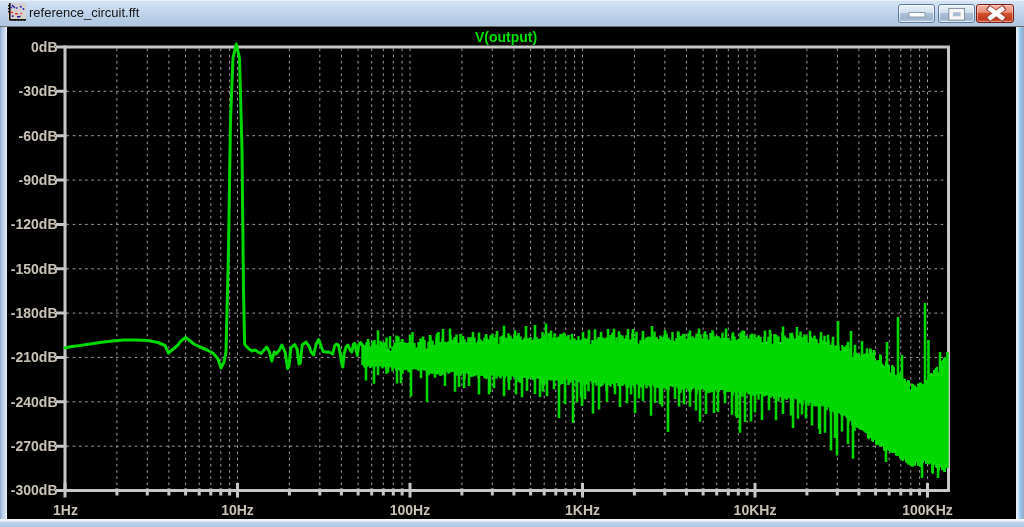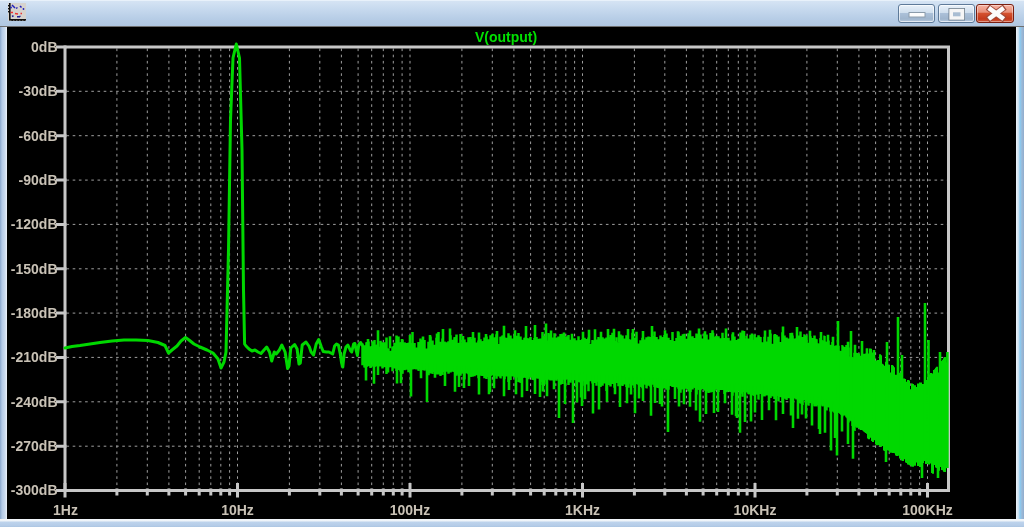--- a/index.html
+++ b/index.html
@@ -37,20 +37,21 @@
         <rect x="9.5" y="17" width="1.4" height="1" fill="#111"></rect>
         <rect x="12.5" y="17" width="1.4" height="1" fill="#111"></rect>
         <rect x="15.5" y="17" width="1.4" height="1" fill="#111"></rect>
 <path d="M4 2 L7 5 M8 5.5 L9.5 4.5 M12 3 L13.5 4.5" stroke="#2222bb" stroke-width="1.5" fill="none"></path>
 <circle cx="3" cy="4.5" r="0.9" fill="#2222bb"></circle>
         <circle cx="15.5" cy="6" r="0.9" fill="#2222bb"></circle>
 <path d="M2.5 9.5 H5 M7 10.5 L10 11 M12.5 10.5 H14" stroke="#ee3333" stroke-width="1.7" fill="none"></path>
 <path d="M4 13.5 L5.5 12.8 M9 13.8 H12 M12 13.8 V12.8" stroke="#222299" stroke-width="1.5" fill="none"></path>
 </svg>
     </div>
+<div id="title">reference_circuit.fft</div>
 <div class="btn bmm" style="left:898px">
       <svg width="35" height="17" viewBox="0 0 35 17">
         <rect x="10" y="7.5" width="16" height="4.5" fill="#fdfdfd" stroke="#8c9cab" stroke-width="1"></rect>
       </svg>
     </div>
 <div class="btn bmm" style="left:937.5px">
       <svg width="35" height="17" viewBox="0 0 35 17">
         <rect x="9.5" y="3" width="16.5" height="12.5" fill="#6e7f8d"></rect>
         <rect x="10.3" y="3.8" width="14.9" height="10.9" fill="#f6f6f6"></rect>
         <rect x="14" y="7.3" width="7.5" height="4" fill="#a9bdd2"></rect>

